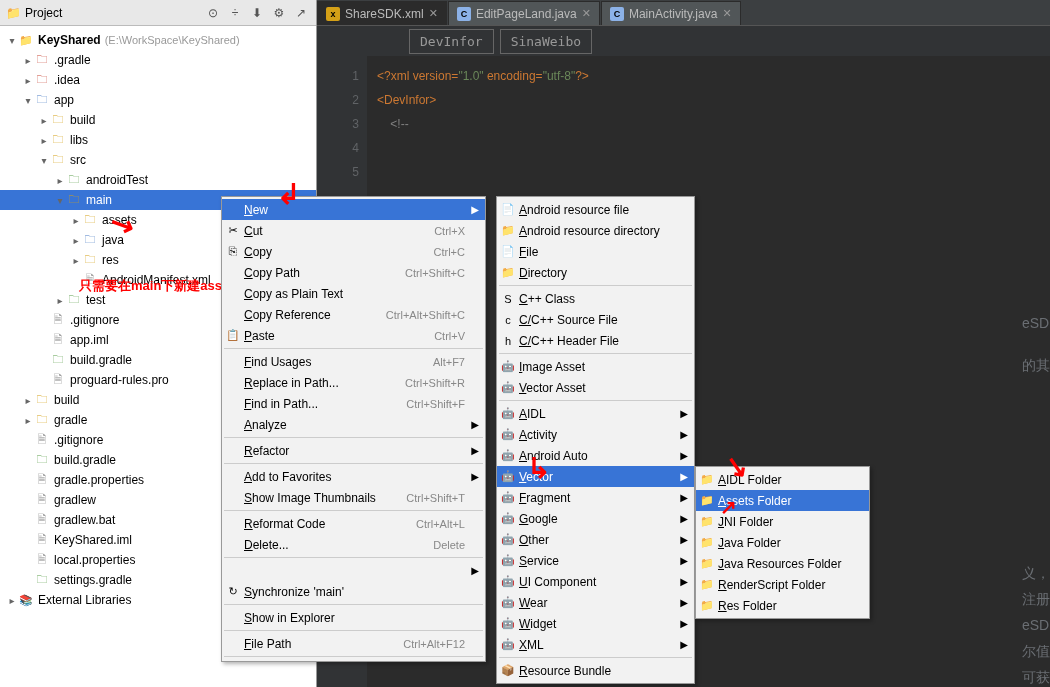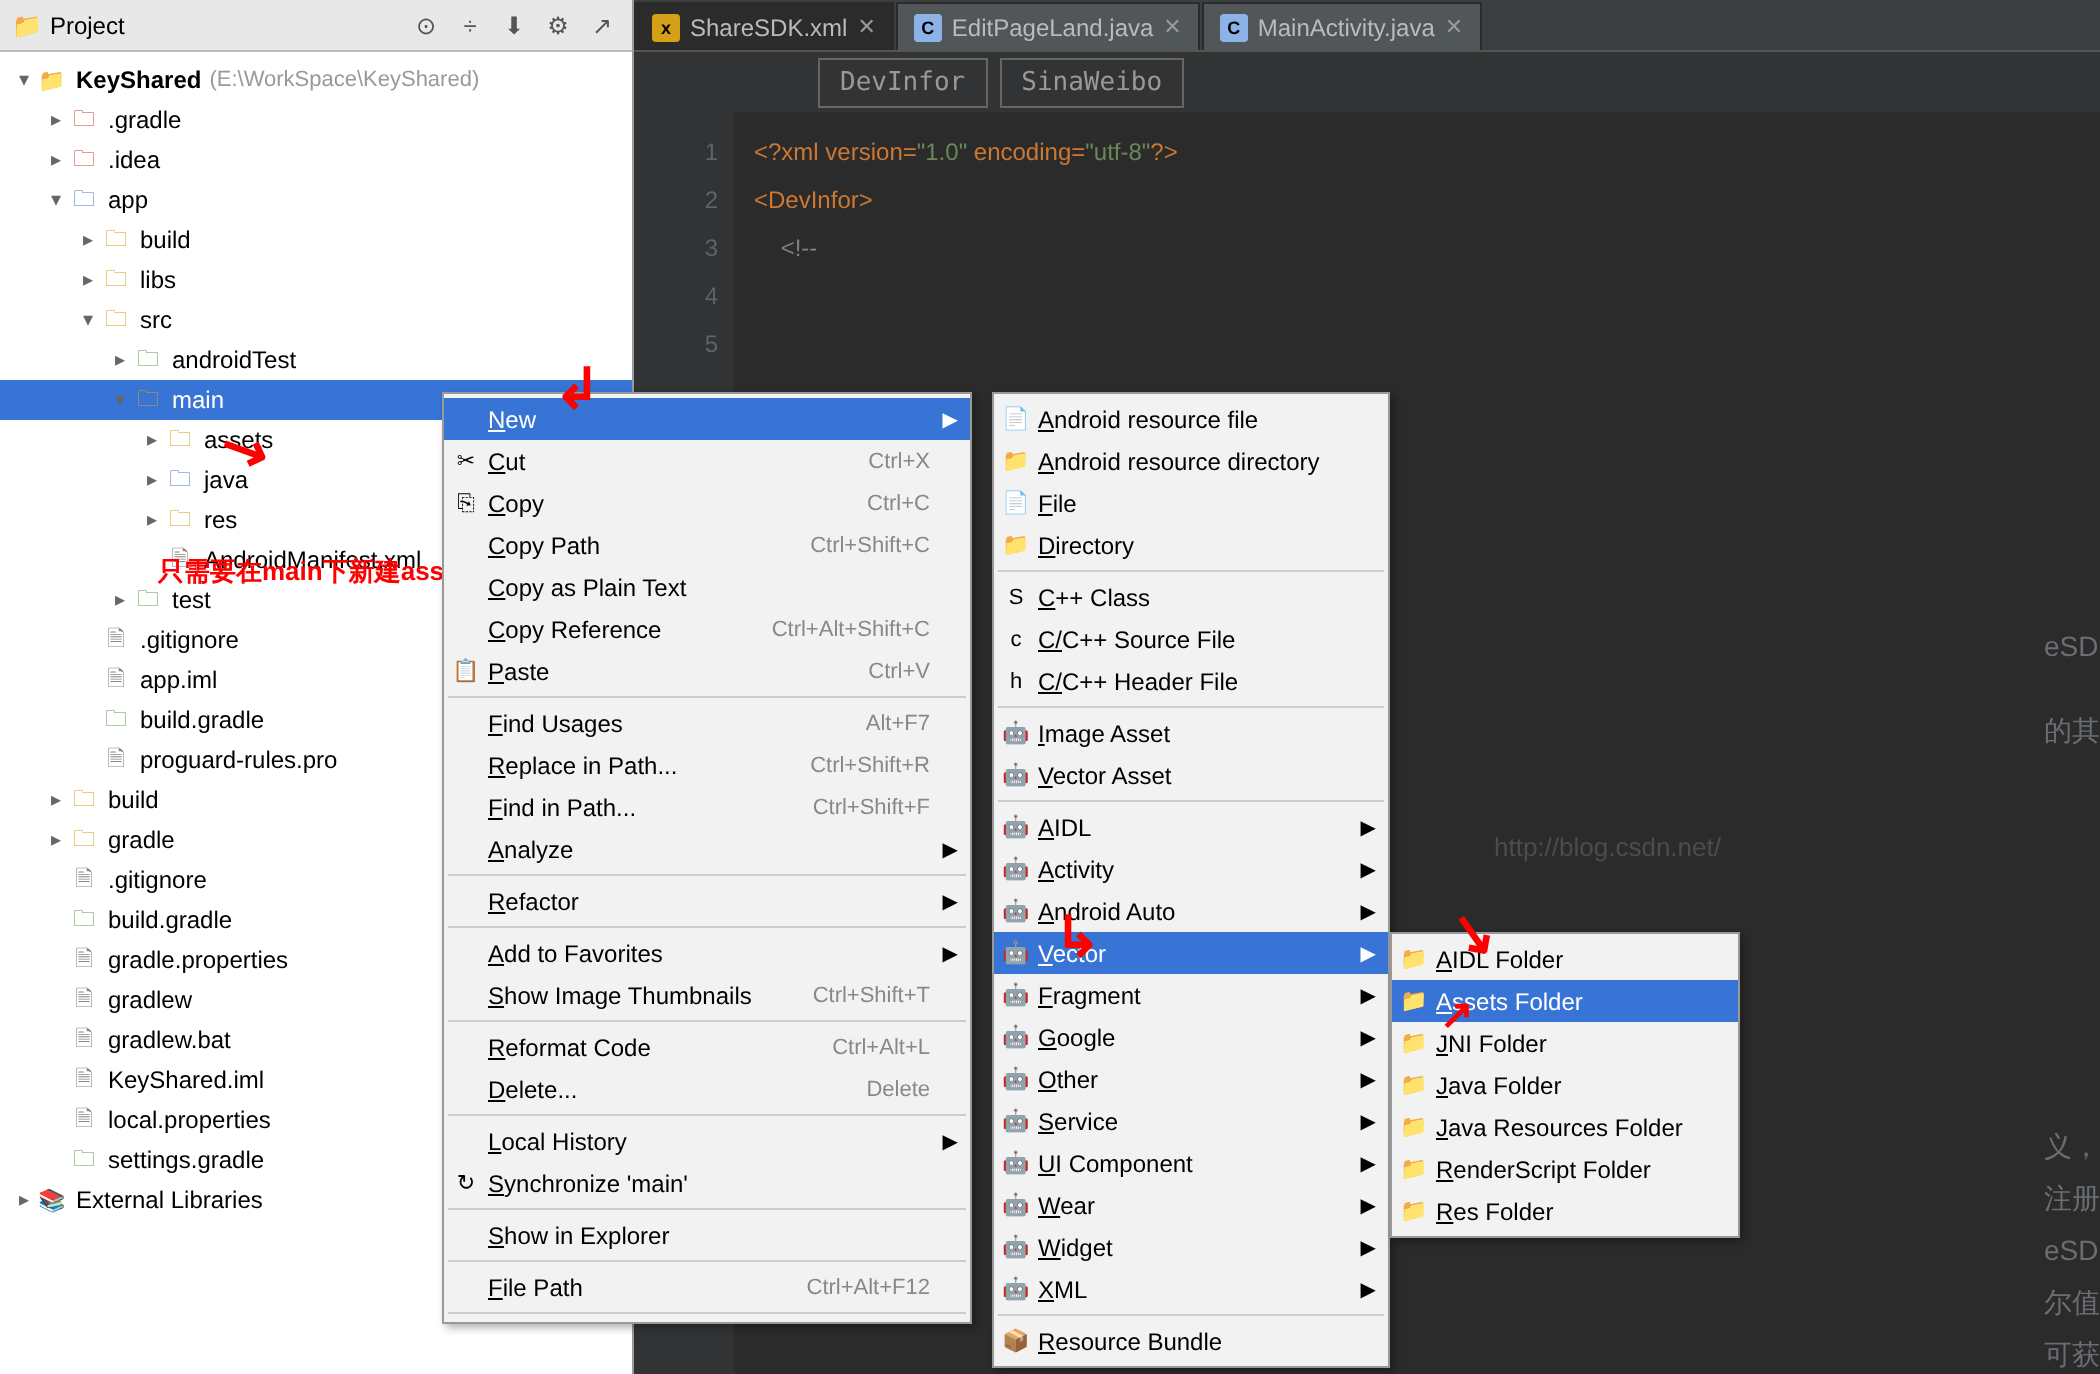--- a/index.html
+++ b/index.html
@@ -270,21 +270,20 @@
     </div>
     <div id="bg-texts">
         <div class="bg-text" style="top: 254px;">eSDK上注册的开发者帐号的AppKey</div>
         <div class="bg-text" style="top: 296px;">的其在表格中填写相对应的开发者信息，以新浪微</div>
         <div class="bg-text" style="top: 504px;">义，可以是任何整型数字</div>
         <div class="bg-text" style="top: 530px;">注册开发者信息和应用后得</div>
         <div class="bg-text" style="top: 556px;">eSDK不使用此字段，供您在自己的项目中当作平台</div>
         <div class="bg-text" style="top: 582px;">尔值，默认为true，如果Enable为false，则</div>
         <div class="bg-text" style="top: 608px;">可获取。</div>
       </div>
-    <div class="bg-text" style="left:430px;top:355px;color:#4a4d50;font-size:13px;">http://blog.csdn.net/</div>
   </div>
 </div>
 
 <div class="ctx-menu m1" id="menu1">
     <div class="ctx-item highlighted">
       <span class="ci-label underline-first">New</span>
       <span class="sub-arrow">▶</span>
     </div>
     <div class="ctx-item">
       <span class="ci-icon ">✂</span>
@@ -347,21 +346,20 @@
     <div class="ctx-item">
       <span class="ci-label underline-first">Reformat Code</span>
       <span class="shortcut">Ctrl+Alt+L</span>
     </div>
     <div class="ctx-item">
       <span class="ci-label underline-first">Delete...</span>
       <span class="shortcut">Delete</span>
     </div>
     <div class="ctx-sep"></div>
     <div class="ctx-item">
-      <span class="ci-label underline-first">Local History</span>
       <span class="sub-arrow">▶</span>
     </div>
     <div class="ctx-item">
       <span class="ci-icon ">↻</span>
       <span class="ci-label underline-first">Synchronize 'main'</span>
     </div>
     <div class="ctx-sep"></div>
     <div class="ctx-item">
       <span class="ci-label underline-first">Show in Explorer</span>
     </div>

